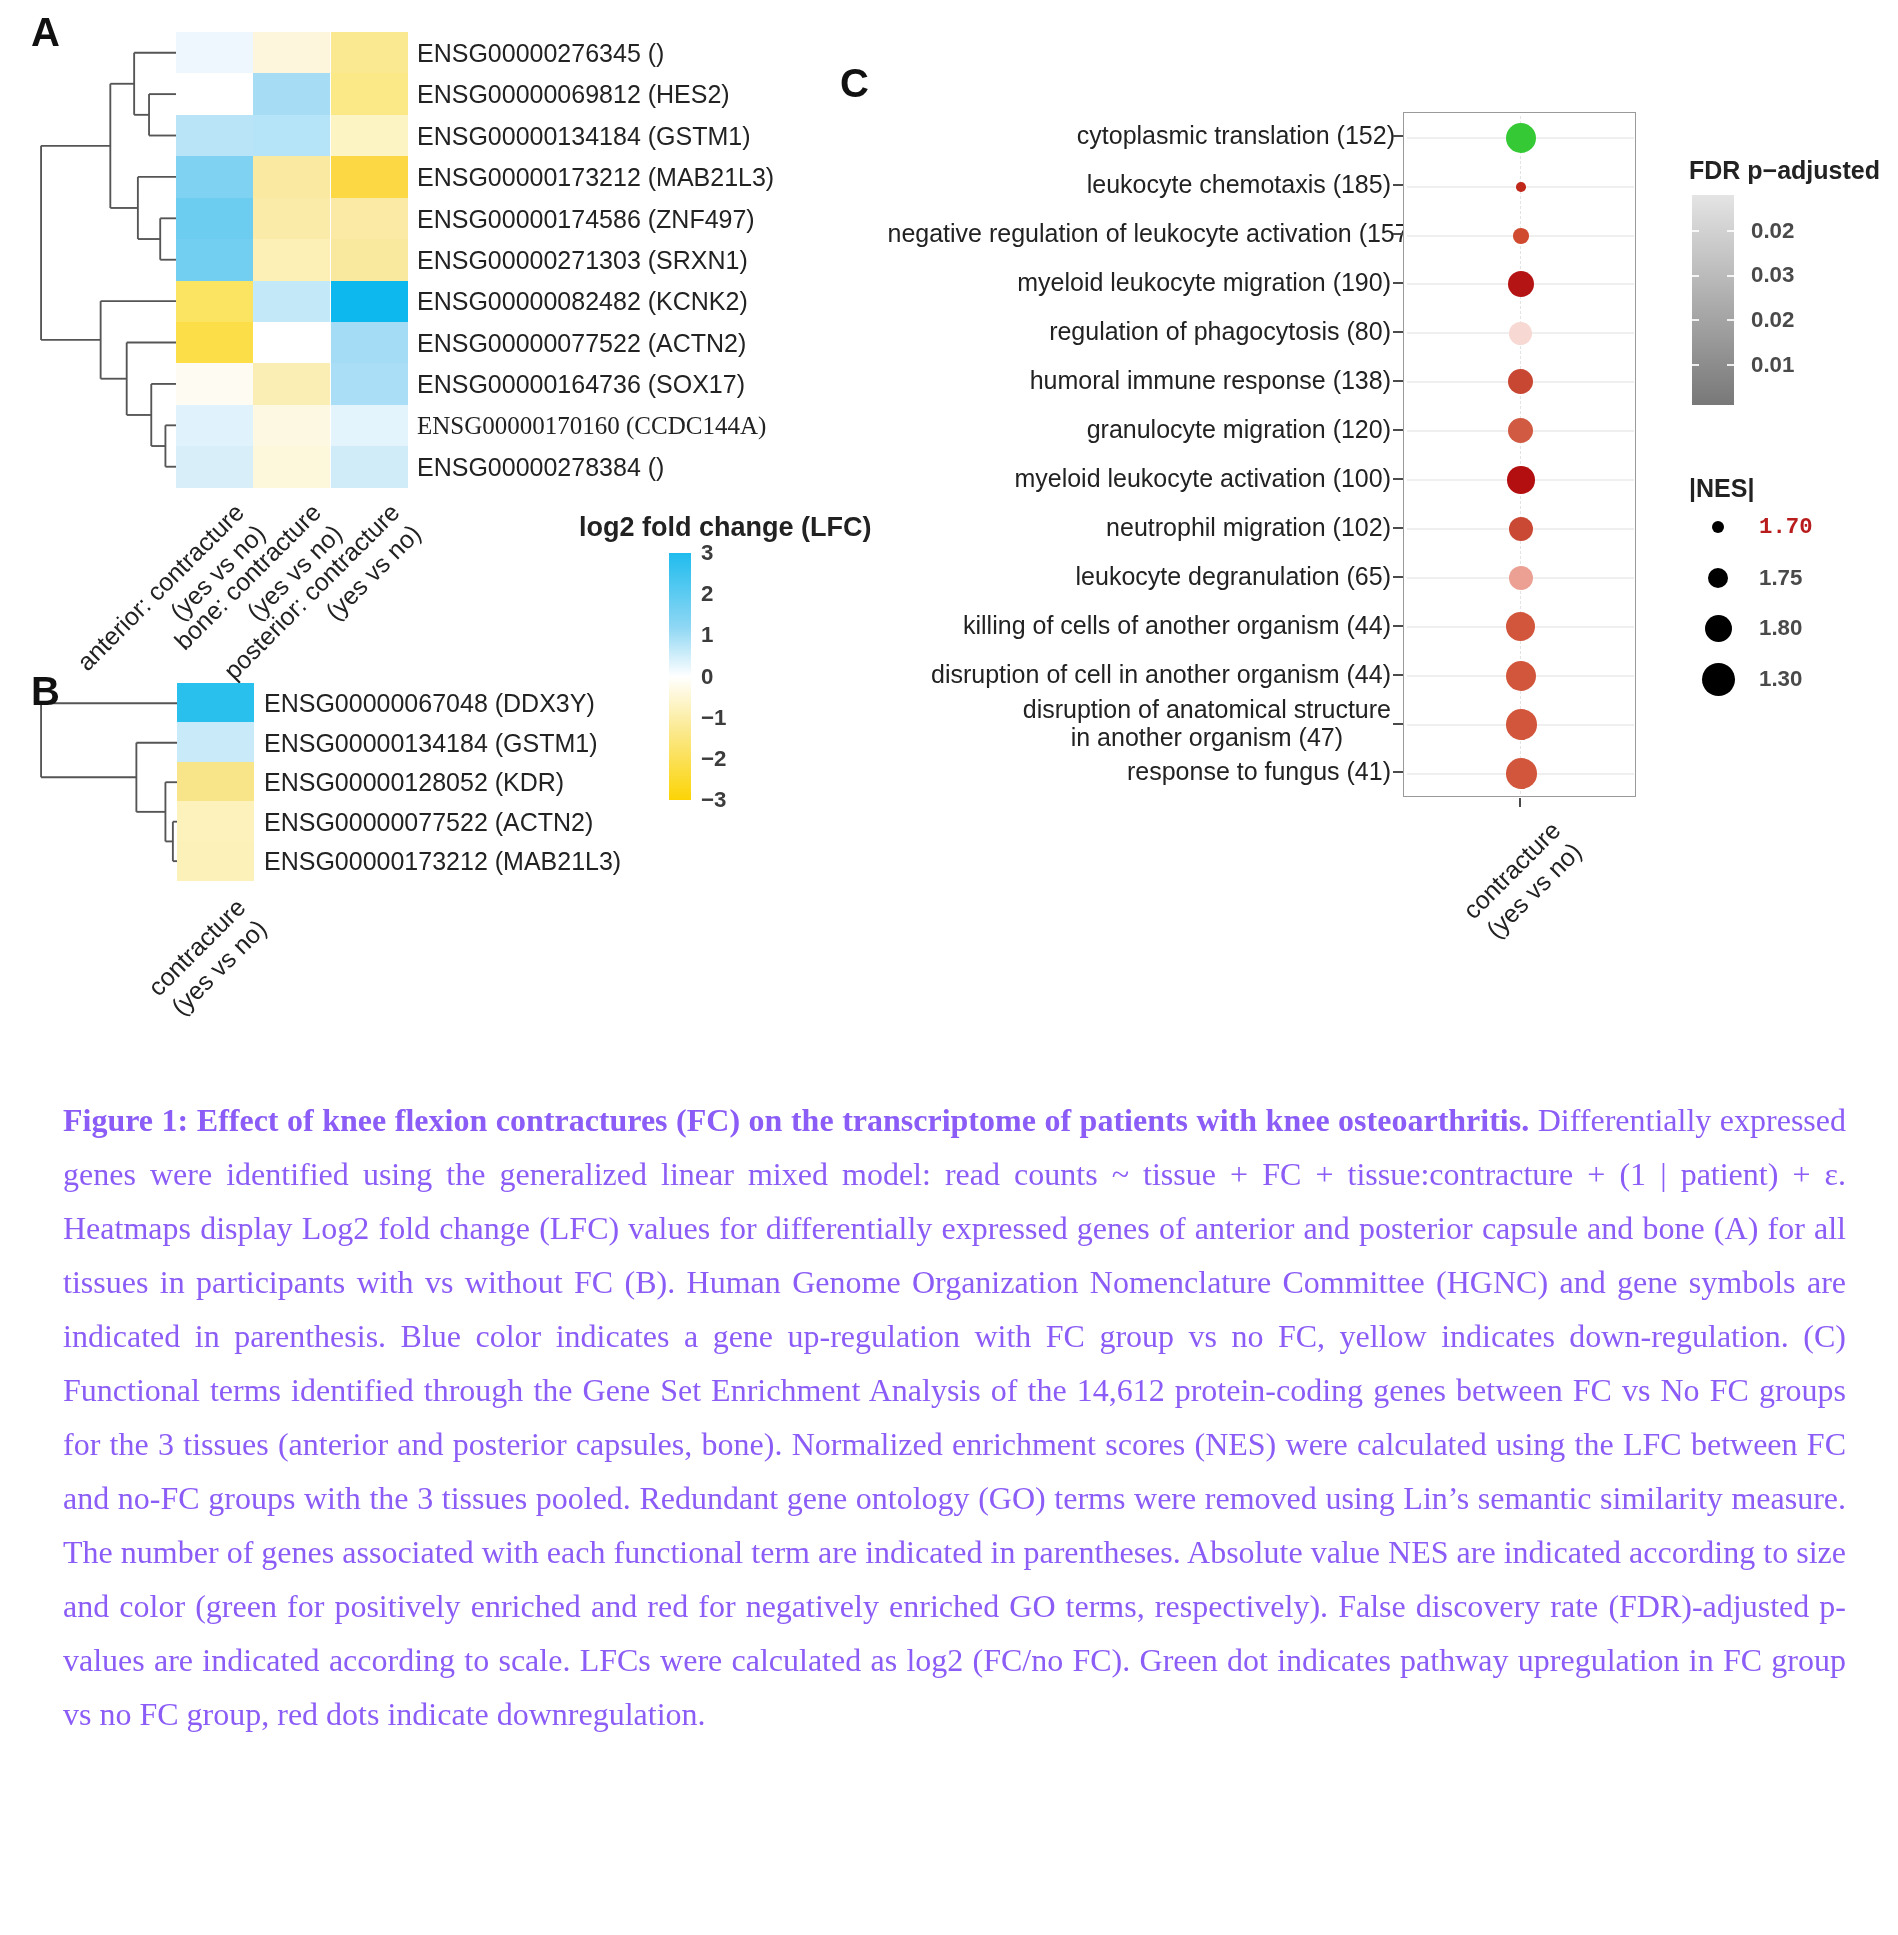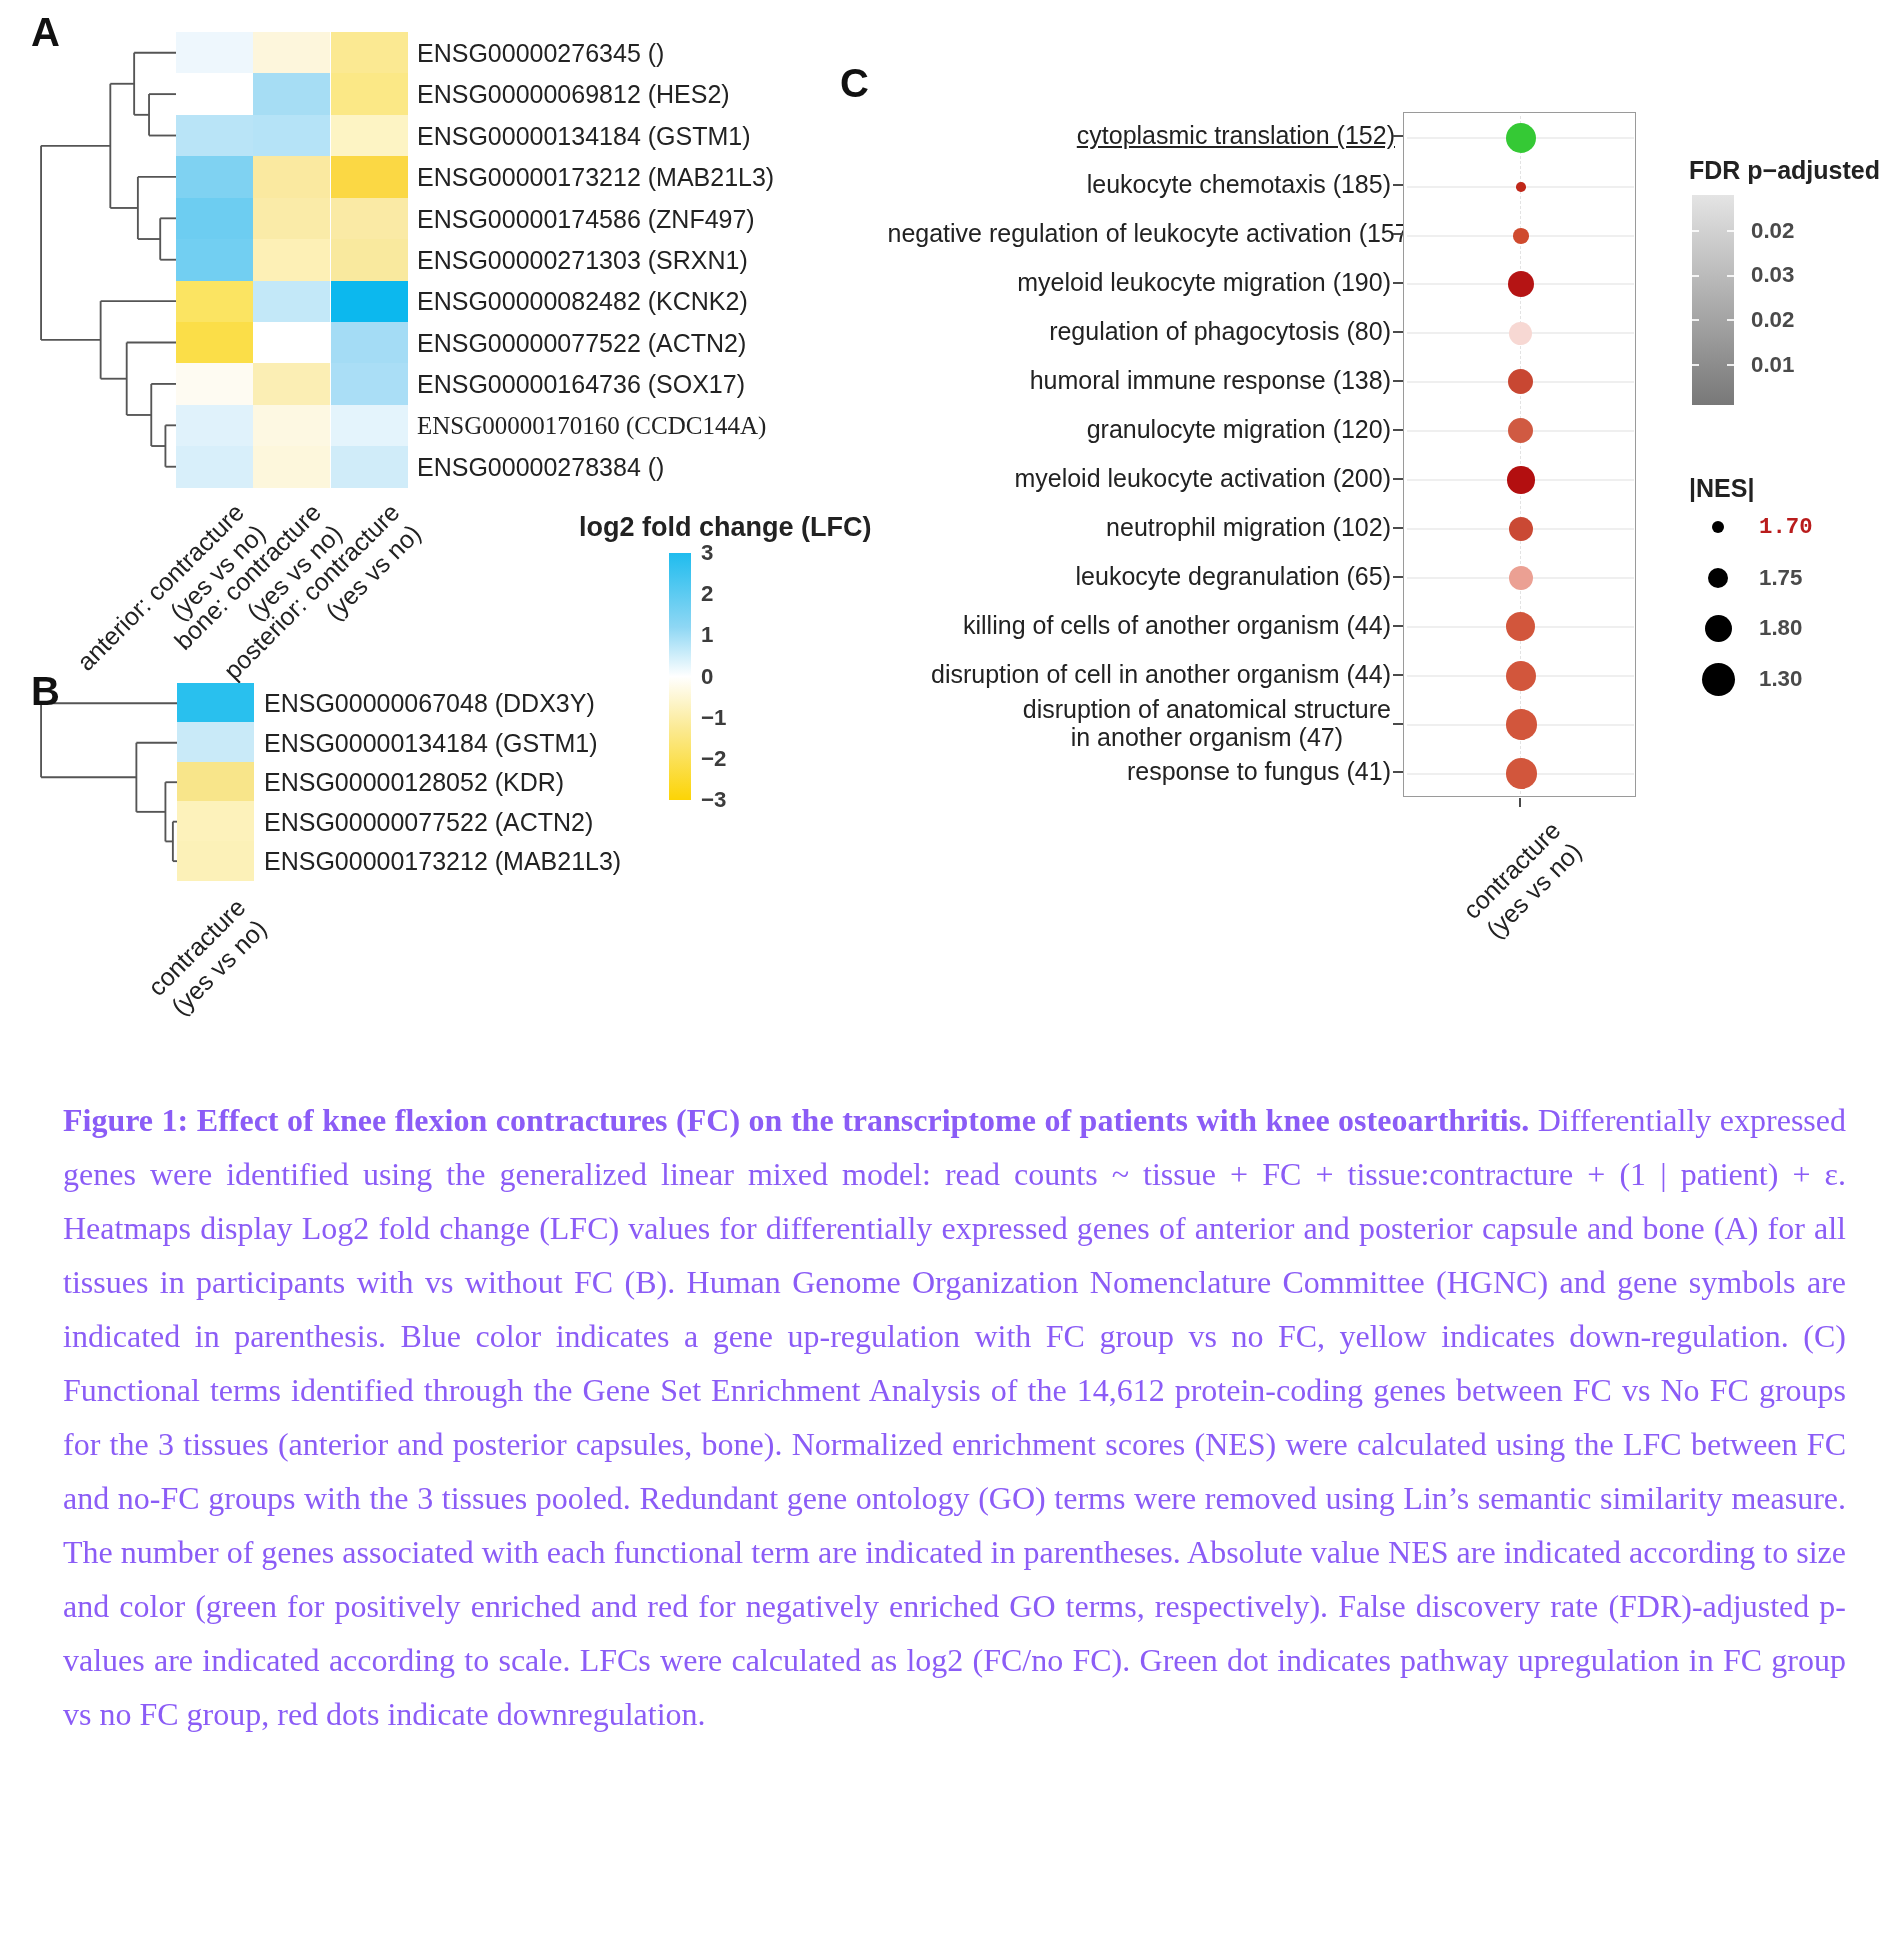--- a/index.html
+++ b/index.html
@@ -171,21 +171,21 @@
       <div class="tick-label" style="left: 701px; top: 542px;">3</div>
       <div class="tick-label" style="left: 701px; top: 583px;">2</div>
       <div class="tick-label" style="left: 701px; top: 624px;">1</div>
       <div class="tick-label" style="left: 701px; top: 666px;">0</div>
       <div class="tick-label" style="left: 701px; top: 707px;">−1</div>
       <div class="tick-label" style="left: 701px; top: 748px;">−2</div>
       <div class="tick-label" style="left: 701px; top: 789px;">−3</div>
     </div>
 
   <div id="panelC-terms">
-      <div class="c-term" style="right: 504px; top: 122px; text-decoration: underline;">
+      <div class="c-term" style="right: 504px; top: 122px;">
         <div>cytoplasmic translation (152)</div>
       </div>
       <div class="c-term" style="right: 508px; top: 171px;">
         <div>leukocyte chemotaxis (185)</div>
       </div>
       <div class="c-term" style="right: 482px; top: 220px;">
         <div>negative regulation of leukocyte activation (157)</div>
       </div>
       <div class="c-term" style="right: 508px; top: 269px;">
         <div>myeloid leukocyte migration (190)</div>
@@ -193,21 +193,21 @@
       <div class="c-term" style="right: 508px; top: 318px;">
         <div>regulation of phagocytosis (80)</div>
       </div>
       <div class="c-term" style="right: 508px; top: 367px;">
         <div>humoral immune response (138)</div>
       </div>
       <div class="c-term" style="right: 508px; top: 416px;">
         <div>granulocyte migration (120)</div>
       </div>
       <div class="c-term" style="right: 508px; top: 465px;">
-        <div>myeloid leukocyte activation (200)</div>
+        <div>myeloid leukocyte activation (100)</div>
       </div>
       <div class="c-term" style="right: 508px; top: 514px;">
         <div>neutrophil migration (102)</div>
       </div>
       <div class="c-term" style="right: 508px; top: 563px;">
         <div>leukocyte degranulation (65)</div>
       </div>
       <div class="c-term" style="right: 508px; top: 612px;">
         <div>killing of cells of another organism (44)</div>
       </div>

